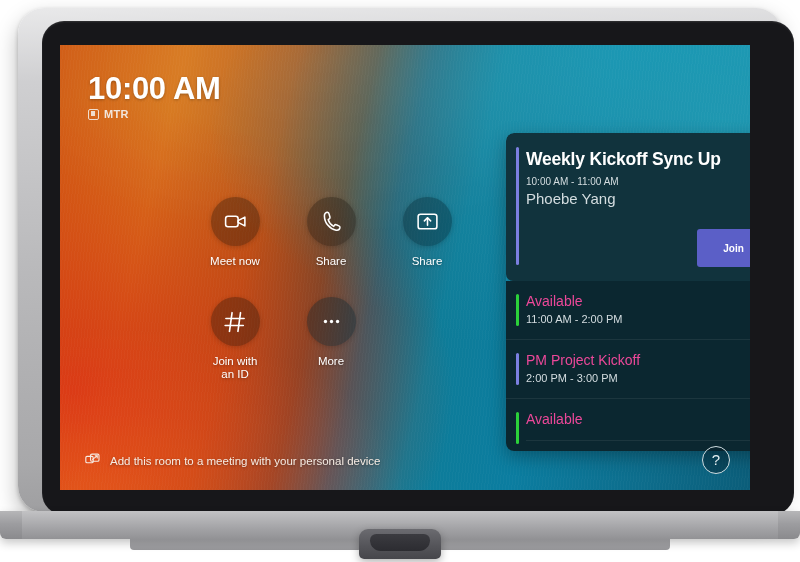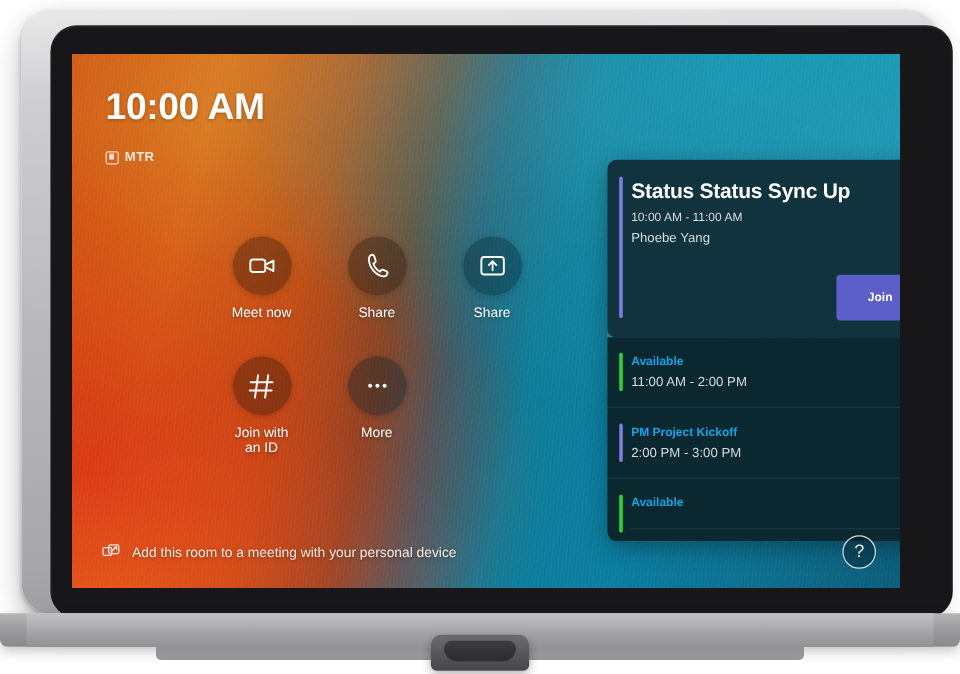--- a/index.html
+++ b/index.html
@@ -94,21 +94,21 @@
     font-size: 31px;
     font-weight: bold;
     letter-spacing: -0.3px;
     line-height: 1;
     text-shadow: 0 1px 3px rgba(0,0,0,0.28);
   }
   #clock-sub {
     display: flex;
     align-items: center;
     gap: 5px;
-    margin-top: 21px;
+    margin-top: 4px;
   }
   #clock-sub .mtr-label {
     color: #f2e6dc;
     font-size: 11px;
     font-weight: bold;
     letter-spacing: 0.3px;
   }
   .mtr-glyph {
     width: 11px; height: 11px;
     border: 1.4px solid #f0ddcd;
@@ -120,21 +120,21 @@
     content: "";
     position: absolute;
     left: 1.5px; top: 1.5px;
     width: 4px; height: 5px;
     background: #f0ddcd;
   }
 
   
   #action-grid {
     position: absolute;
-    left: 110px;
+    left: 127px;
     top: 152px;
     width: 300px;
     z-index: 5;
     display: grid;
     grid-template-columns: repeat(3, 96px);
     grid-template-rows: 100px 100px;
   }
   .action-btn {
     display: flex;
     flex-direction: column;
@@ -197,21 +197,21 @@
     line-height: 20px;
   }
   #meeting-time {
     color: #d4dde0;
     font-size: 10px;
     margin-top: 6px;
     line-height: 14px;
   }
   #meeting-organizer {
     color: #d4dde0;
-    font-size: 11px;
+    font-size: 15px;
     margin-top: 3px;
     line-height: 14px;
   }
   #join-button {
     position: absolute;
     right: 14px;
     bottom: 14px;
     width: 73px;
     height: 38px;
     background: #5b5fc7;
@@ -235,23 +235,23 @@
     cursor: pointer;
   }
   .agenda-row:first-child { border-top: none; }
   .agenda-accent {
     position: absolute;
     left: 10px; top: 13px;
     width: 3px; height: 32px;
     border-radius: 2px;
   }
   .agenda-title {
-    color: #0ea5e9;
-    font-size: 10px;
-    font-weight: bold;
+    color: #ec4899;
+    font-size: 14px;
+    font-weight: normal;
     line-height: 15px;
   }
   .agenda-time {
     color: #d4dde0;
     font-size: 11px;
     margin-top: 3px;
     line-height: 14px;
   }
   #agenda-bottom-rule {
     height: 1px;
@@ -417,21 +417,21 @@
       <div class="action-label">More</div>
     </div>
 
   </div>
 
   <div id="agenda-panel">
 
     <div id="meeting-card">
       <div id="meeting-accent"></div>
 
-      <div id="meeting-title">Status Status Sync Up</div>
+      <div id="meeting-title">Weekly Kickoff Sync Up</div>
       <div id="meeting-time">10:00 AM - 11:00 AM</div>
       <div id="meeting-organizer">Phoebe Yang</div>
       <button id="join-button">Join</button>
     </div>
 
     <div id="agenda-list">
 
       <div class="agenda-row">
         <span class="agenda-accent" style="background:#2bd13a"></span>
         <div class="agenda-title">Available</div>

